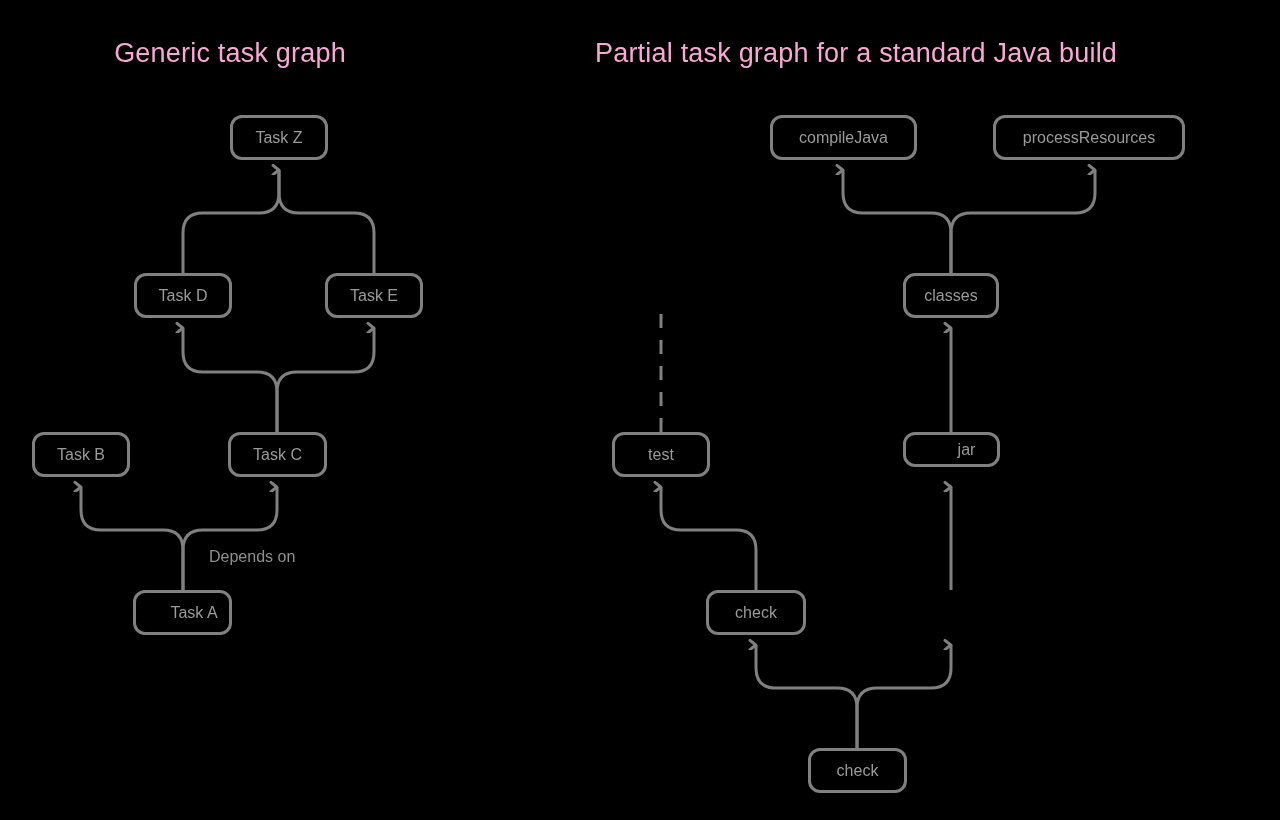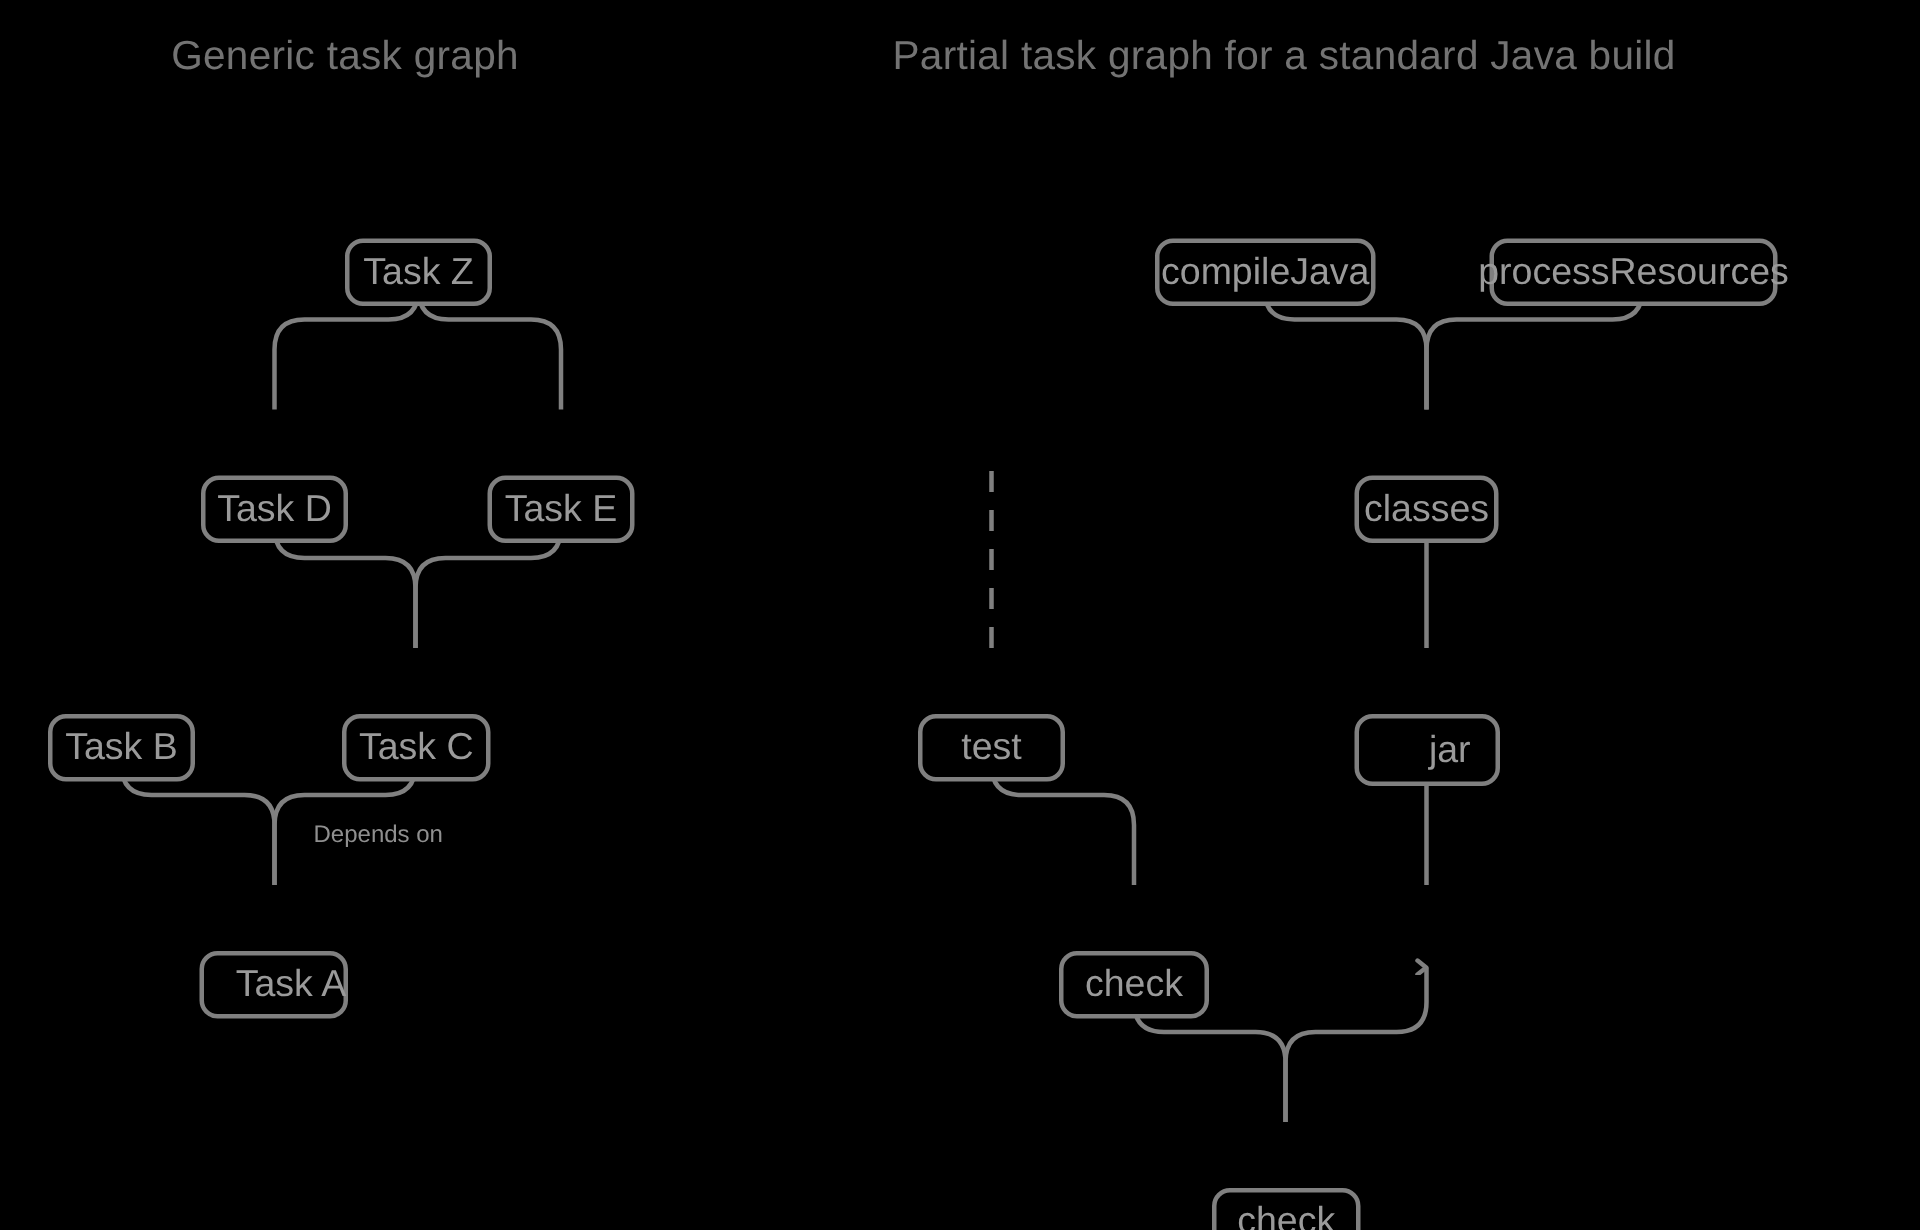--- a/index.html
+++ b/index.html
@@ -10,43 +10,43 @@
   #canvas {
     position: relative;
     width: 1280px;
     height: 820px;
     background: #000000;
     overflow: hidden;
     font-family: "Liberation Sans", sans-serif;
   }
   .title {
     position: absolute;
-    color: #737373;
+    color: #f9a8d4;
     font-size: 27px;
     font-weight: 400;
     letter-spacing: 0.2px;
     white-space: nowrap;
     text-align: center;
+    margin-top: 16px;
   }
   #title-left  { left: 0;   top: 22px; width: 460px; }
   #title-right { left: 595px; top: 22px; width: 655px; text-align: left; }
 
   .node {
     position: absolute;
     box-sizing: border-box;
     border: 3px solid #808080;
     border-radius: 12px;
     background: #000000;
     color: #9a9a9a;
-    font-size: 25px;
+    font-size: 16px;
     display: flex;
     align-items: center;
     justify-content: center;
     white-space: nowrap;
-    margin-top: 44px;
   }
   .edge-label {
     position: absolute;
     color: #8f8f8f;
     font-size: 16px;
     white-space: nowrap;
   }
   svg.edges {
     position: absolute;
     left: 0; top: 0;
@@ -131,17 +131,17 @@
   <div class="node" style="left:32px; top:432px; width:98px; height:45px;">Task B</div>
   <div class="node" style="left:228px; top:432px; width:99px; height:45px;">Task C</div>
   <div class="node" style="left:133px; top:590px; width:99px; height:45px;padding-left:23px;">Task A</div>
 
   <div class="edge-label" style="left:209px; top:548px;">Depends on</div>
 
   <div class="node" style="left:770px; top:115px; width:147px; height:45px;">compileJava</div>
   <div class="node" style="left:993px; top:115px; width:192px; height:45px;">processResources</div>
   <div class="node" style="left:903px; top:273px; width:96px; height:45px;">classes</div>
   <div class="node" style="left:612px; top:432px; width:98px; height:45px;">test</div>
-  <div class="node" style="left:903px; top:432px; width:97px; height:48px;padding-left:30px;">jar</div>
+  <div class="node" style="left:903px; top:432px; width:97px; height:35px;padding-left:30px;">jar</div>
   <div class="node" style="left:706px; top:590px; width:100px; height:45px;">check</div>
   <div class="node" style="left:808px; top:748px; width:99px; height:45px;">check</div>
 
 </div>
 
 </body></html>

